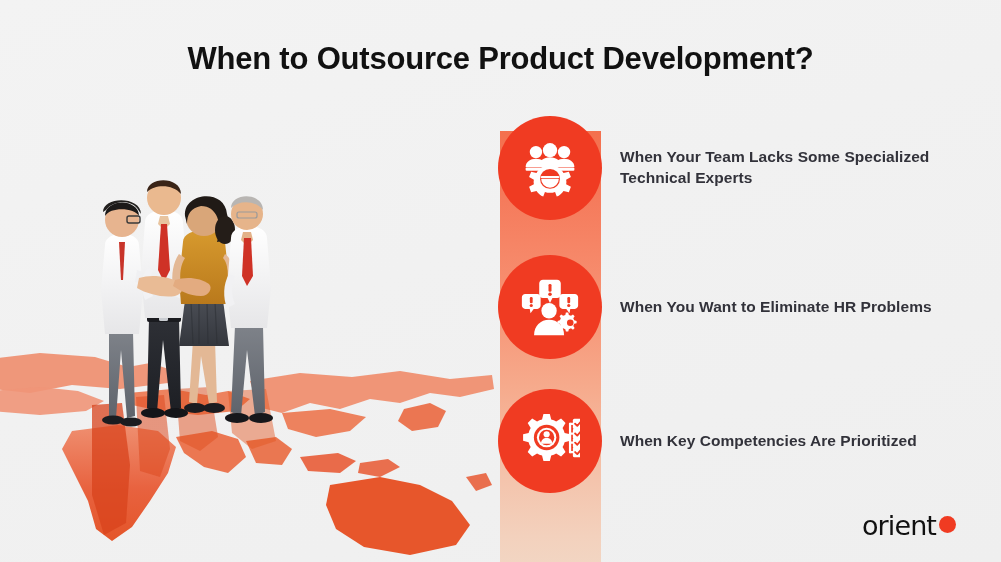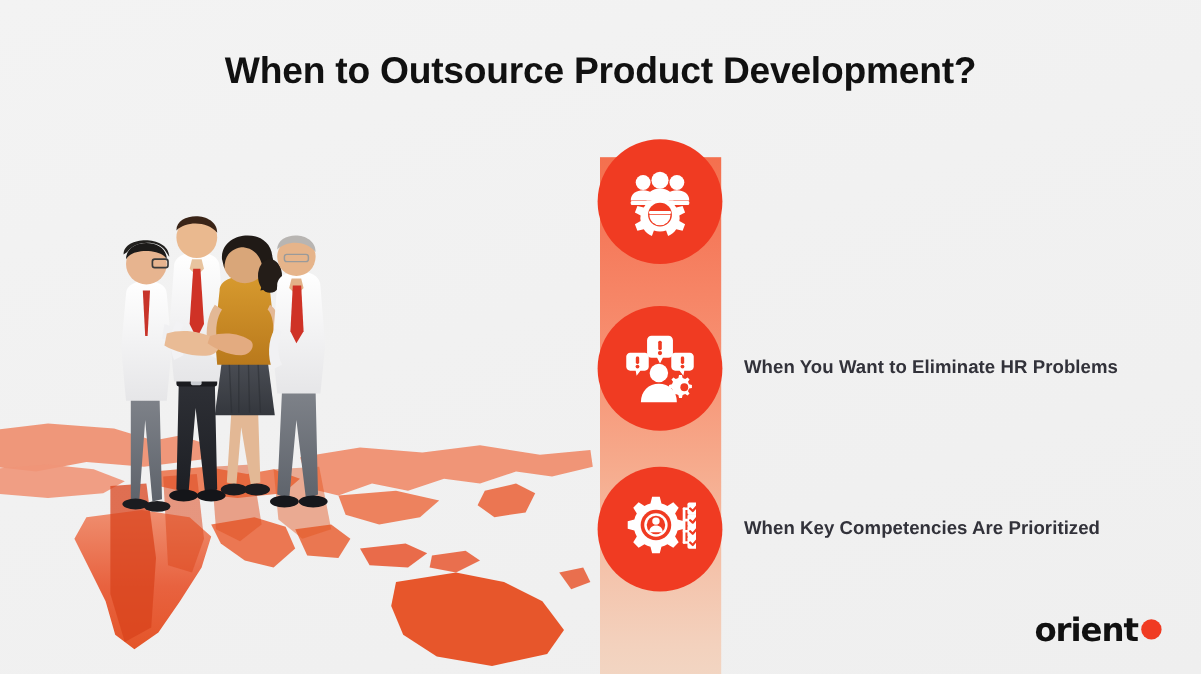--- a/index.html
+++ b/index.html
@@ -123,21 +123,21 @@
     position: absolute;
     left: 862px;
     top: 508px;
     width: 112px;
     height: 34px;
     display: flex;
     align-items: center;
   }
   .logo-text {
     font-size: 27px;
-    font-weight: 700;
+    font-weight: 400;
     letter-spacing: -0.9px;
     color: #111111;
     font-family: "DejaVu Sans", sans-serif;
     line-height: 1;
   }
   .logo-dot {
     width: 17px;
     height: 17px;
     border-radius: 50%;
     background: #f03b22;
@@ -317,20 +317,24 @@
                    L24.8 62.5 C21.8 61.3 19.3 59.2 17.6 56.5 L11.9 57.8 L9.7 52.1
                    L14.8 49.3 C14.4 47.7 14.4 46 14.8 44.4 L9.7 41.6 L11.9 35.9
                    L17.6 37.2 C20.4 32.3 25.8 29 32 29 Z"></path>
 
           <circle cx="32" cy="43.6" r="10.6" fill="#f03b22"></circle>
           <path d="M22.6 43.6 A9.4 9.4 0 0 0 41.4 43.6 Z" fill="#ffffff"></path>
           <rect x="22.2" y="40.4" width="19.6" height="2.6" rx="1.2" fill="#ffffff"></rect>
         </svg>
       </span>
     </div>
+    <div class="item-text">
+      <div>When Your Team Lacks Some Specialized</div>
+      <div>Technical Experts</div>
+    </div>
   </div>
 
   <div class="item item-3">
     <div class="badge">
       <span>
         <svg width="60" height="60" viewBox="0 0 64 64" xmlns="http://www.w3.org/2000/svg" fill="#ffffff">
 
           <path d="M25 3.2 L31.8 3.2 L33.3 9.1 C35.2 9.5 37 10.3 38.6 11.3 L43.8 8.1 L48.6 12.9
                    L45.4 18.1 C46.4 19.7 47.2 21.5 47.6 23.4 L53.5 24.9 L53.5 31.7 L47.6 33.2
                    C47.2 35.1 46.4 36.9 45.4 38.5 L48.6 43.7 L43.8 48.5 L38.6 45.3

